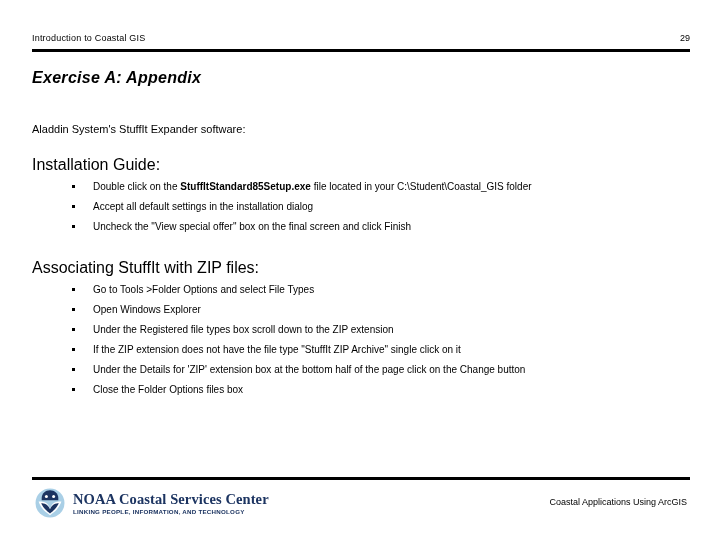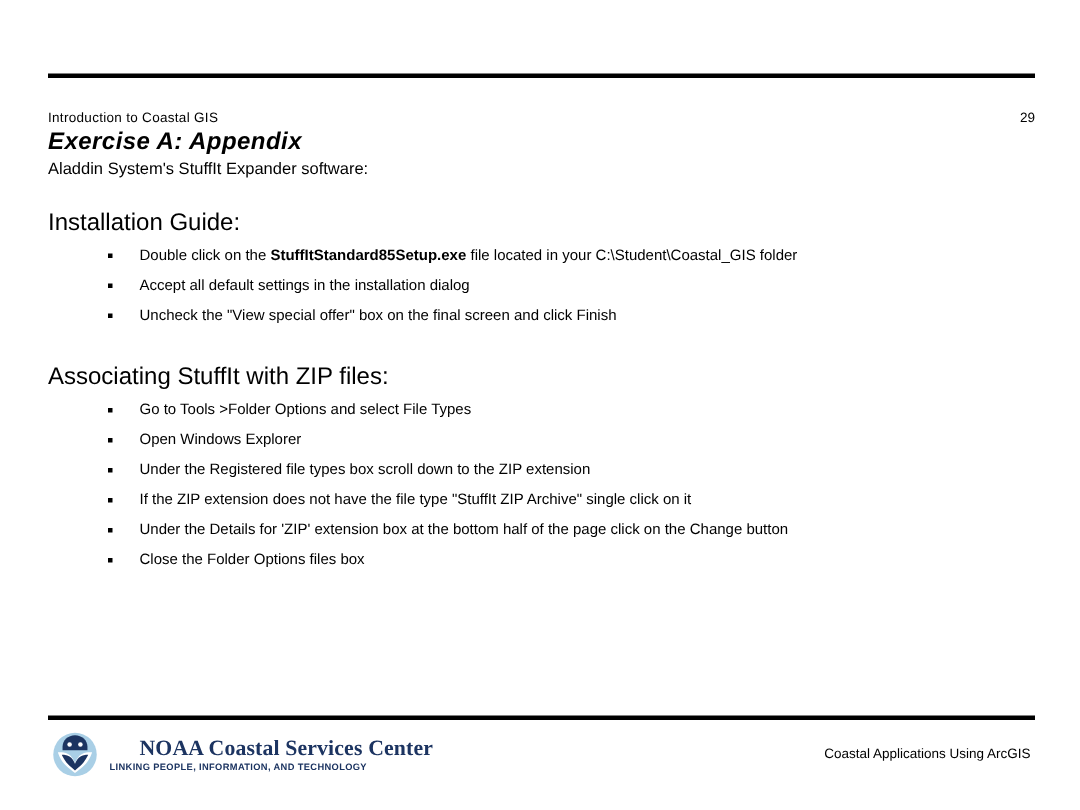--- a/index.html
+++ b/index.html
@@ -31,58 +31,57 @@
     width: 658px;
     display: flex;
     justify-content: space-between;
     align-items: baseline;
   }
   .header-title {
     font-size: 9px;
     letter-spacing: 0.2px;
     color: #000000;
     white-space: nowrap;
-    margin-top: 40px;
   }
   .header-page {
     font-size: 9px;
     color: #000000;
   }
   .rule-top {
     position: absolute;
     left: 32px;
     top: 49px;
     width: 658px;
     height: 3px;
     background: #000000;
   }
 
   
   .slide-title {
     position: absolute;
     left: 32px;
-    top: 86px;
+    top: 69px;
     font-size: 16px;
     font-weight: bold;
     font-style: italic;
     letter-spacing: 0.3px;
     color: #000000;
   }
 
   
   .body-area {
     position: absolute;
     left: 32px;
     top: 106px;
     width: 660px;
   }
   .lead-line {
     font-size: 11px;
     color: #000000;
-    margin: 0 0 22px 0;
+    margin: 16px 0 22px 0;
     line-height: 14px;
   }
   .section {
     margin: 0 0 24px 0;
   }
   .section-heading {
     font-size: 16px;
     color: #000000;
     margin: 0 0 5px 0;
     line-height: 14px;
@@ -151,21 +150,20 @@
     justify-content: center;
   }
   .noaa-name {
     font-family: "Liberation Serif", serif;
     font-size: 14.5px;
     font-weight: bold;
     color: #1c3461;
     letter-spacing: 0.1px;
     line-height: 16px;
     white-space: nowrap;
-    margin-left: 20px;
   }
   .noaa-tag {
     font-family: "Liberation Sans", sans-serif;
     font-size: 6.2px;
     font-weight: bold;
     color: #1c3461;
     letter-spacing: 0.25px;
     line-height: 9px;
     white-space: nowrap;
   }

